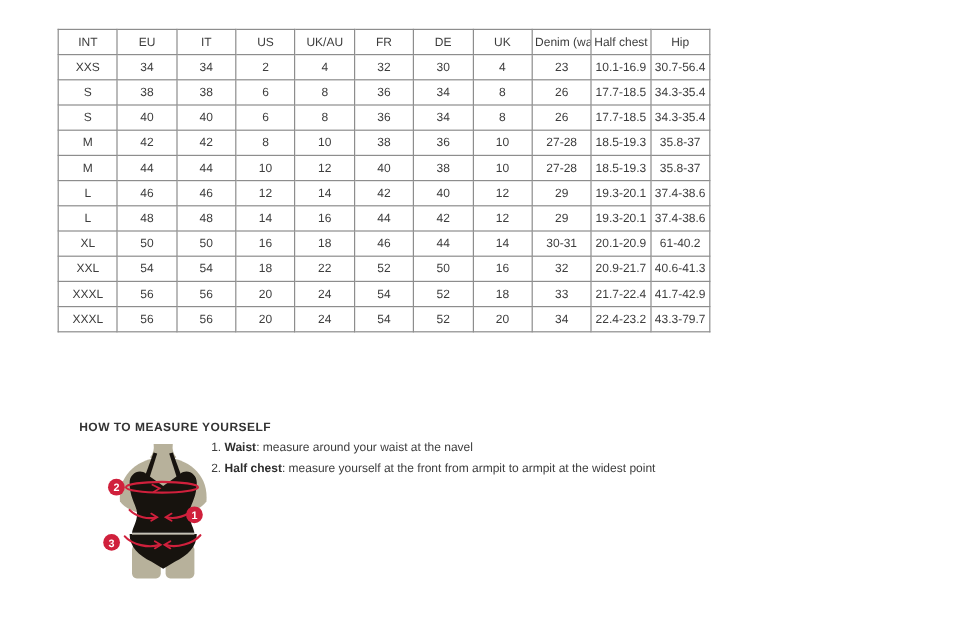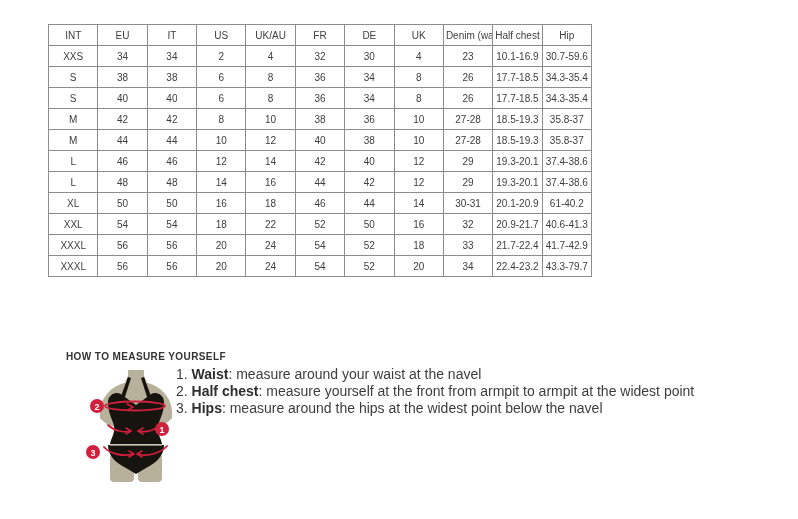--- a/index.html
+++ b/index.html
@@ -30,21 +30,21 @@
   
   .measure-title{
     position:absolute;left:66px;top:351px;
     font-size:10px;font-weight:bold;letter-spacing:.4px;color:#333333;text-align:right;
   }
   .figure{
     position:absolute;left:78px;top:368px;width:105px;height:115px;
   }
   .steps{
     position:absolute;left:176px;top:369px;
-    font-size:14px;color:var(--text);line-height:10px;
+    font-size:10px;color:var(--text);line-height:10px;
   }
   .step{margin-bottom:7px;}
   .step b{font-weight:bold;color:#2e2e2e;}
   .badge-num{font:bold 9px "Liberation Sans",sans-serif;fill:#ffffff;}
 </style>
 </head>
 <body>
 
 <table class="size-table">
   <thead>
@@ -67,21 +67,21 @@
         <td>XXS</td>
         <td>34</td>
         <td>34</td>
         <td>2</td>
         <td>4</td>
         <td>32</td>
         <td>30</td>
         <td>4</td>
         <td>23</td>
         <td>10.1-16.9</td>
-        <td>30.7-59.6</td>
+        <td>30.7-56.4</td>
       </tr>
       <tr>
         <td>S</td>
         <td>38</td>
         <td>38</td>
         <td>6</td>
         <td>8</td>
         <td>36</td>
         <td>34</td>
         <td>8</td>
@@ -251,14 +251,13 @@
   </g>
   <g>
     <circle cx="15" cy="84" r="7" style="fill:var(--accent_red)"></circle>
     <text class="badge-num" x="15" y="87.5" text-anchor="middle">3</text>
   </g>
 </svg>
 
 <div class="steps">
   <div class="step"><span>1.</span> <b>Waist</b><span>: measure around your waist at the navel</span></div>
   <div class="step"><span>2.</span> <b>Half chest</b><span>: measure yourself at the front from armpit to armpit at the widest point</span></div>
-  <div class="step"><span>3.</span> <b>Hips</b><span>: measure around the hips at the widest point below the navel</span></div>
 </div>
 
 </body></html>

